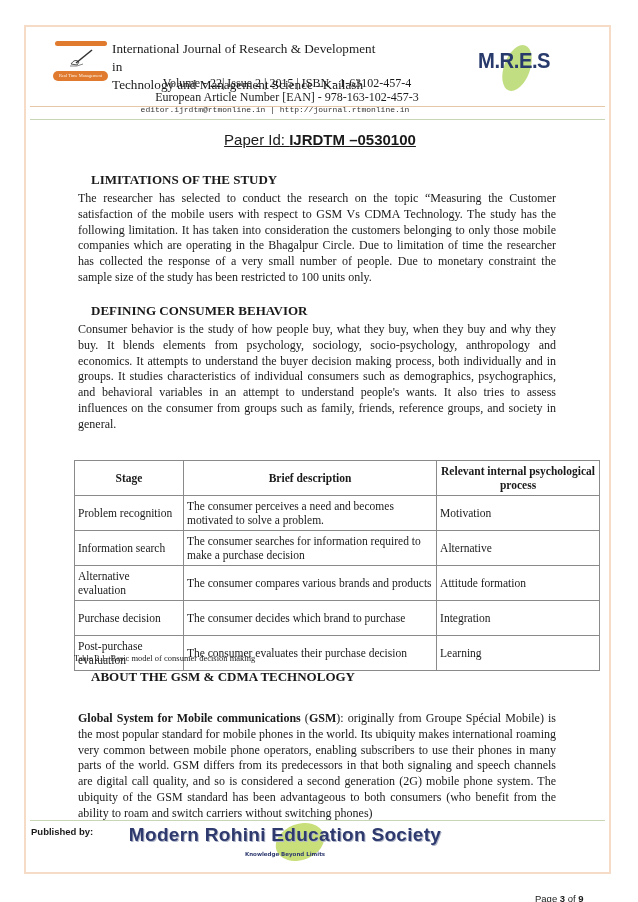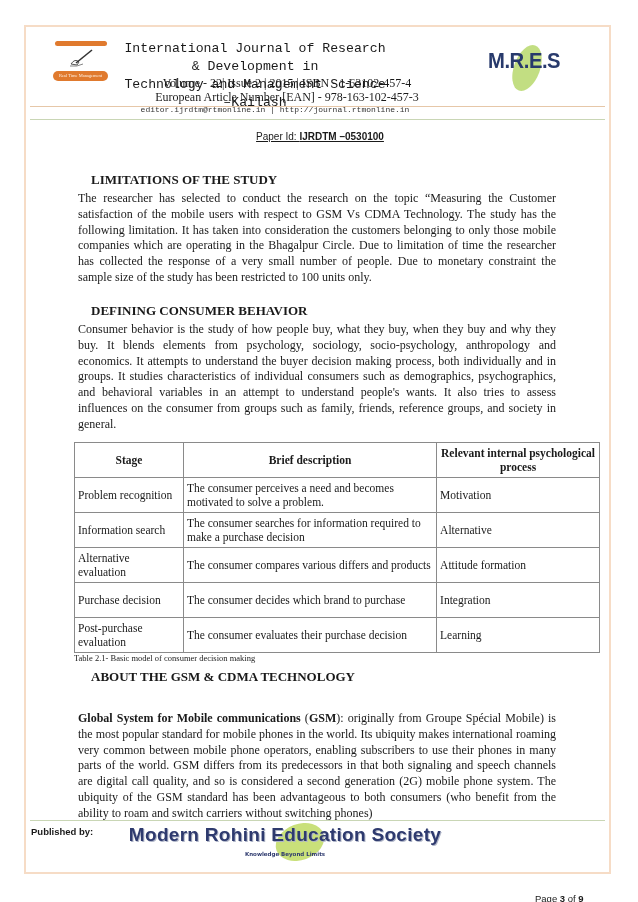--- a/index.html
+++ b/index.html
@@ -11,50 +11,50 @@
       position: absolute; left: 24px; top: 25px; width: 587px; height: 849px;
       border: 2px solid #f6dcc6; box-sizing: border-box;
     }
     
     .logo-left { position: absolute; left: 53px; top: 41px; width: 55px; height: 40px; }
     .logo-left .bar-top { position: absolute; left: 2px; top: 0; width: 52px; height: 5px; border-radius: 3px; background: #e07a2e; }
     .logo-left .pen { position: absolute; left: 14px; top: 7px; width: 28px; height: 20px; }
     .logo-left .bar-bot { position: absolute; left: 0; top: 30px; width: 55px; height: 10px; border-radius: 5px; background: #e07a2e;
       color: #fff3e6; font-size: 4.5px; line-height: 10px; text-align: center; font-family: "Liberation Serif", serif; white-space: nowrap; overflow: hidden; }
     .journal-title {
-      position: absolute; left: 120px; top: 40px; width: 270px; text-align: center;
-      font-family: Liberation Mono, monospace; font-size: 13.2px; line-height: 18px; color: #1a1a1a;
+      position: absolute; left: 112px; top: 40px; width: 270px; text-align: left;
+      font-family: Liberation Serif, serif; font-size: 13.2px; line-height: 18px; color: #1a1a1a;
     }
     .journal-meta {
       position: absolute; left: 140px; top: 76px; width: 270px; text-align: center;
       font-family: "Liberation Serif", serif; font-size: 12px; line-height: 14px; color: #1a1a1a; margin-left: 12px;
     }
     .journal-contact {
       position: absolute; left: 120px; top: 105px; width: 310px; text-align: center;
       font-family: Liberation Mono, monospace; font-size: 8px; line-height: 10px; color: #333;
     }
-    .mres { position: absolute; left: 482px; top: 41px; width: 100px; height: 48px; }
+    .mres { position: absolute; left: 472px; top: 41px; width: 100px; height: 48px; }
     .mres .blob { position: absolute; left: 32px; top: 3px; width: 26px; height: 48px; background: #b7d86c; border-radius: 50%; transform: rotate(20deg); opacity: 0.85; }
     .mres .txt { position: absolute; left: 6px; top: 7px; font-family: "Liberation Sans", sans-serif; font-weight: bold; font-size: 22px; color: #283a6c; letter-spacing: -0.5px; transform: scaleX(0.92); transform-origin: left; }
     .rule-orange { position: absolute; left: 30px; top: 106px; width: 575px; height: 1px; background: #e6c7a8; }
     .rule-green { position: absolute; left: 30px; top: 119px; width: 575px; height: 1px; background: #c9d6b5; }
     .paper-id {
       position: absolute; left: 200px; top: 131px; width: 240px; text-align: center;
-      font-family: "Liberation Sans", sans-serif; font-size: 10px; text-decoration: underline; color: #1a1a1a;
+      font-family: "Liberation Sans", sans-serif; font-size: 15px; text-decoration: underline; color: #1a1a1a;
     }
     .paper-id b { font-weight: bold; }
     h2 { margin: 13px; font-size: 13px; font-weight: bold; line-height: 16px; text-transform: none; }
     p.just { margin: 0; font-size: 12px; line-height: 15.8px; text-align: justify; }
     .sec1-title { position: absolute; left: 78px; top: 159px; }
     .sec1-body { position: absolute; left: 78px; top: 191px; width: 478px; }
     .sec2-title { position: absolute; left: 78px; top: 290px; }
     .sec2-body { position: absolute; left: 78px; top: 322px; width: 478px; }
 
     table.model {
-      position: absolute; left: 74px; top: 442px; width: 526px; border-collapse: collapse;
+      position: absolute; left: 74px; top: 460px; width: 526px; border-collapse: collapse;
       font-size: 11.5px; line-height: 14px; padding-left: 48px;
     }
     table.model th, table.model td { border: 1px solid #8a8a8a; padding: 1px 3px; vertical-align: middle; text-align: left; }
     table.model th { font-weight: bold; text-align: center; height: 32px; }
     table.model td { height: 32px; }
     table.model col.c1 { width: 99px; }
     table.model col.c2 { width: 230px; }
     table.model col.c3 { width: 148px; }
     .caption { position: absolute; left: 74px; top: 653px; width: 477px; text-align: left; font-size: 8.5px; color: #222; }
 
@@ -132,21 +132,21 @@
       <td>The consumer perceives a need and becomes motivated to solve a problem.</td>
       <td>Motivation</td>
     </tr>
     <tr>
       <td>Information search</td>
       <td>The consumer searches for information required to make a purchase decision</td>
       <td>Alternative</td>
     </tr>
     <tr>
       <td>Alternative evaluation</td>
-      <td>The consumer compares various differs and products</td>
+      <td>The consumer compares various brands and products</td>
       <td>Attitude formation</td>
     </tr>
     <tr>
       <td>Purchase decision</td>
       <td>The consumer decides which brand to purchase</td>
       <td>Integration</td>
     </tr>
     <tr>
       <td>Post-purchase evaluation</td>
       <td>The consumer evaluates their purchase decision</td>

